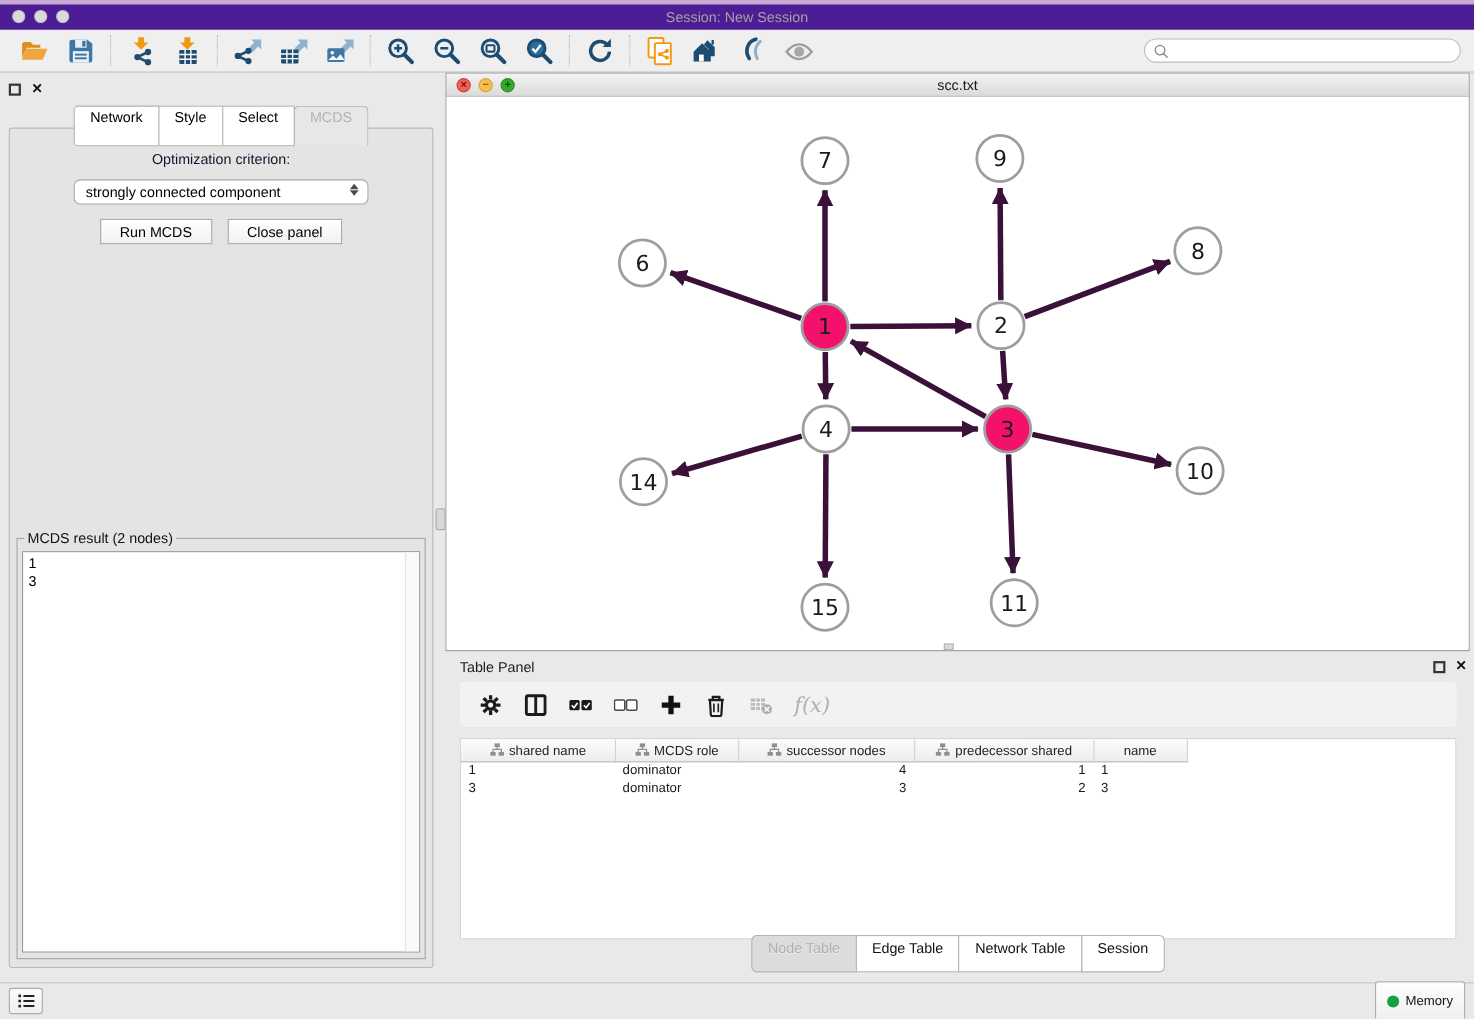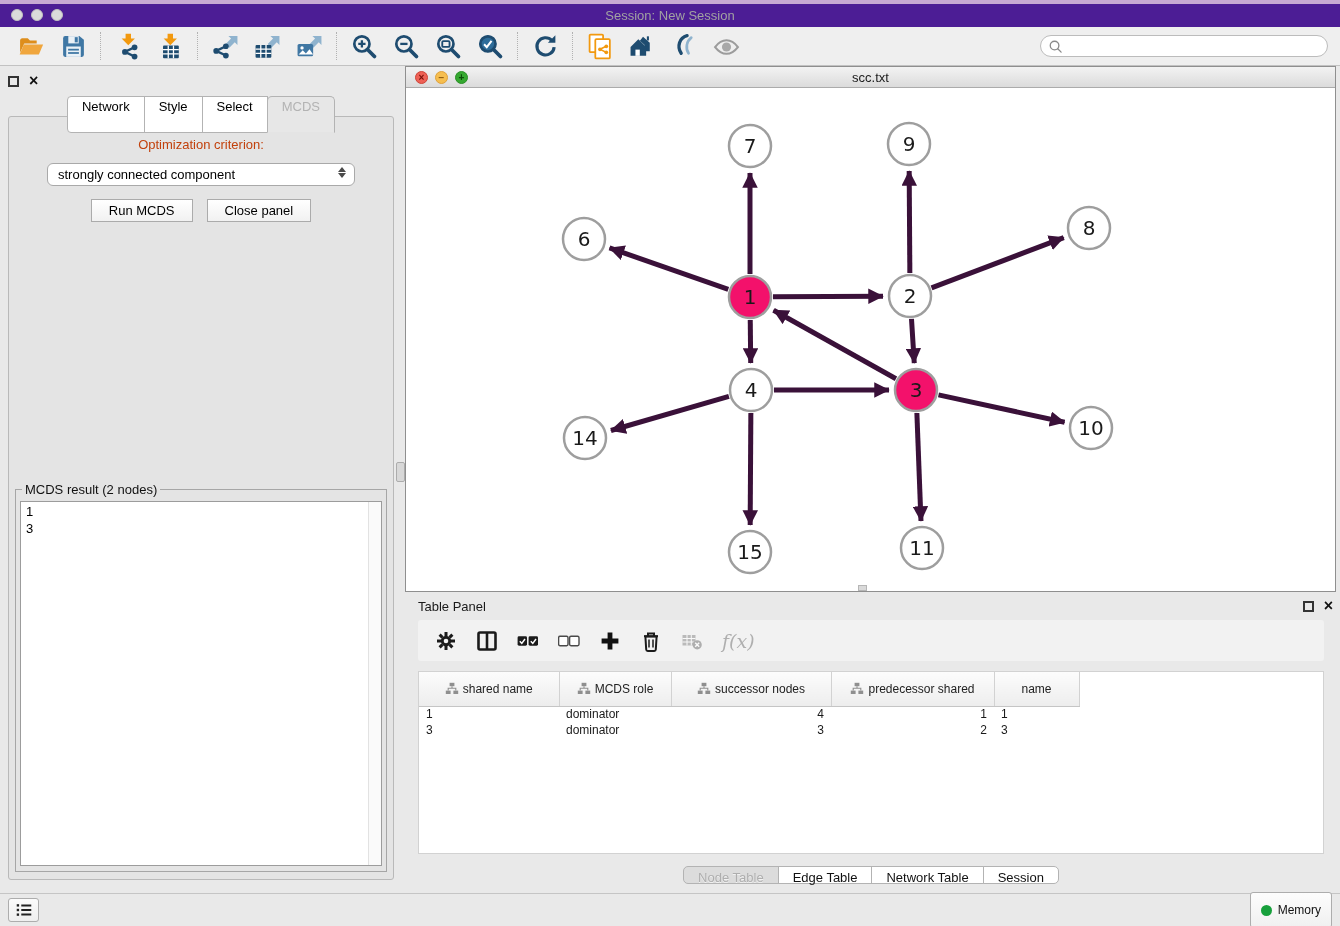--- a/index.html
+++ b/index.html
@@ -31,22 +31,22 @@
   .control-panel { position:absolute; left:8px; top:4px; width:386px; bottom:13px; }
   .panel-head { height:22px; display:flex; align-items:center; }
   .panel-head .p-title { font-size:13px; color:#1A1A1A; flex:1; padding-left:6px; }
   .float-btn { width:11px; height:11px; border:2px solid #333; background:transparent; margin-right:10px; cursor:pointer; }
   .close-btn { border:0; background:transparent; font-size:16px; font-weight:bold; color:#111; line-height:1; cursor:pointer; margin-right:4px; }
   .cp-tabs { position:relative; z-index:2; display:flex; justify-content:center; margin-top:4px; }
   .cp-tab { height:37px; line-height:20px; padding:0 14px; background:#fff; border:1px solid #B3B3B3; font-size:13px; margin-left:-1px; cursor:pointer; }
   .cp-tab:first-child { border-top-left-radius:4px; border-bottom-left-radius:4px; margin-left:0; }
   .cp-tab.active { background:#E7E7E7; color:#B3B3B3; border-radius:5px 5px 0 0; border-bottom-color:#E4E4E4; position:relative; top:0px; }
   .cp-body { position:absolute; left:0; right:0; top:46px; bottom:0; background:#E4E4E4; border:1px solid #B9B9B9; border-radius:3px; }
-  .opt-label { text-align:center; font-size:13px; margin-top:20px; color:#c2410c; }
-  .select-box { position:relative; margin:11px auto 0; width:308px; height:23px; background:#fff; border:1px solid #A9A9A9; border-radius:6px; font-size:13px; display:flex; align-items:center; padding:0 24px 0 10px; cursor:pointer; }
+  .opt-label { text-align:center; font-size:13px; margin-top:20px; color:#0f172a; }
+  .select-box { position:relative; margin:11px auto 0; width:268px; height:23px; background:#fff; border:1px solid #A9A9A9; border-radius:6px; font-size:13px; display:flex; align-items:center; padding:0 24px 0 10px; cursor:pointer; }
   .select-box .sel-val { flex:1; white-space:nowrap; overflow:hidden; }
   .stepper { position:absolute; right:8px; top:3px; display:flex; flex-direction:column; align-items:center; gap:1px; }
   .stepper i { display:block; width:0; height:0; border-left:4px solid transparent; border-right:4px solid transparent; }
   .stepper .up { border-bottom:5px solid #4A4A4A; }
   .stepper .dn { border-top:5px solid #4A4A4A; }
   .btn-row { display:flex; justify-content:center; gap:14px; margin-top:13px; }
   .push-btn { height:23px; padding:0 17px; font-size:13px; background:linear-gradient(#FFFFFF,#F1F1F1); border:1px solid #ABABAB; border-radius:0; cursor:pointer; font-family:"Liberation Sans",sans-serif; }
   .result-group { position:absolute; left:6px; right:6px; top:372px; bottom:7px; border:1px solid #A6A6A6; }
   .result-legend { position:absolute; top:-8px; left:6px; background:#E4E4E4; padding:0 3px; font-size:13px; color:#111; }
   .result-area { position:absolute; left:4px; right:4px; top:11px; bottom:5px; background:#fff; border:1px solid #9C9C9C; overflow:hidden; }
@@ -67,25 +67,25 @@
 
   
   .table-panel { position:absolute; left:405px; top:529px; right:3px; bottom:2px; }
   .tp-toolbar { margin:3px 13px 0; height:41px; background:#F2F2F2; border-radius:3px; display:flex; align-items:center; padding:0 17px; gap:19px; }
   .tp-btn { background:transparent; border:0; display:flex; align-items:center; justify-content:center; cursor:pointer; padding:0; }
   .tp-btn svg { width:22px; height:22px; }
   .tp-btn.disabled { cursor:default; }
   .fx-label { font-family:"DejaVu Serif",serif; font-style:italic; font-size:19px; color:#AFAFAF; }
   .tbl-wrap { position:absolute; left:13px; right:13px; top:76px; bottom:37px; background:#fff; border:1px solid #D2D2D2; overflow:hidden; }
   table.node-table { border-collapse:collapse; table-layout:fixed; font-size:12px; }
-  table.node-table th { background:linear-gradient(#FCFCFC,#EDEDED); border-right:1px solid #D2D2D2; border-bottom:1px solid #C5C5C5; height:34px; font-weight:normal; text-align:center; color:#222; padding:0 3px; white-space:nowrap; }
+  table.node-table th { background:linear-gradient(#FCFCFC,#EDEDED); border-right:1px solid #D2D2D2; border-bottom:1px solid #C5C5C5; height:20px; font-weight:normal; text-align:center; color:#222; padding:0 3px; white-space:nowrap; }
   table.node-table th svg { width:14px; height:13px; vertical-align:-2px; margin-right:4px; }
   table.node-table td { height:16px; padding:0 7px; color:#1A1A1A; white-space:nowrap; }
   .tp-tabs { position:absolute; left:0; right:0; bottom:7px; display:flex; justify-content:center; }
-  .ttab { height:18px; line-height:21px; padding:0 14px; font-size:13px; background:#fff; border:1px solid #B3B3B3; margin-left:-1px; cursor:pointer; color:#111; }
+  .ttab { height:34px; line-height:21px; padding:0 14px; font-size:13px; background:#fff; border:1px solid #B3B3B3; margin-left:-1px; cursor:pointer; color:#111; }
   .ttab:first-child { border-radius:5px 0 0 5px; margin-left:0; }
   .ttab:last-child { border-radius:0 5px 5px 0; }
   .ttab.active { background:#DCDCDC; color:#AEAEAE; text-shadow:0 1px 0 #F2F2F2; }
 
   
   .statusbar { position:absolute; left:0; right:0; bottom:0; height:33px; background:#E9E9E9; border-top:1px solid #C5C5C5; display:flex; align-items:center; padding:0 8px; }
   .sb-left { width:31px; height:24px; background:linear-gradient(#FBFBFB,#EFEFEF); border:1px solid #ADADAD; border-radius:3px; display:flex; align-items:center; justify-content:center; cursor:pointer; }
   .sb-left svg { width:20px; height:20px; }
   .memory-btn { margin-left:auto; height:36px; padding:0 10px; background:linear-gradient(#FDFDFD,#F0F0F0); border:1px solid #ADADAD; border-radius:3px; display:flex; align-items:center; gap:6px; font-size:12px; color:#111; cursor:pointer; font-family:"Liberation Sans",sans-serif; }
   .memory-dot { width:11px; height:11px; border-radius:50%; }

